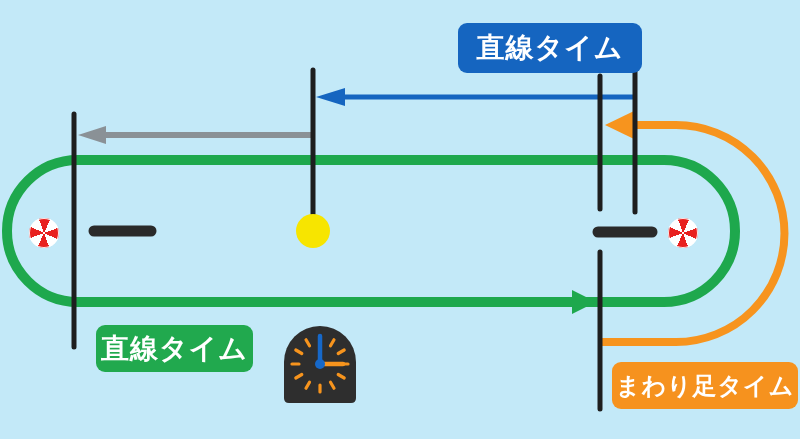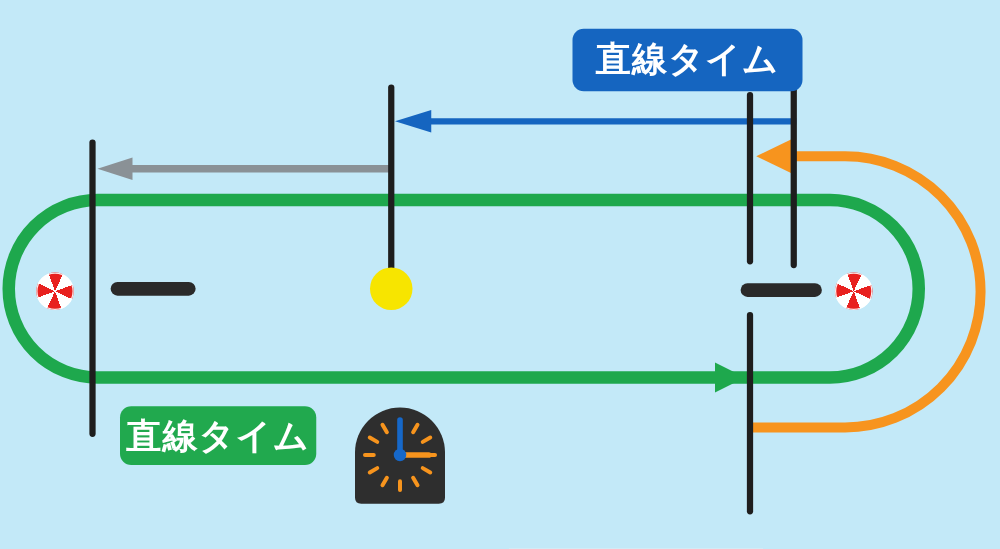--- a/index.html
+++ b/index.html
@@ -81,14 +81,15 @@
       <line x1="320" y1="364" x2="320" y2="336" stroke="#1668C9" stroke-width="4.5" stroke-linecap="round"></line>
       <circle cx="320" cy="364" r="5" fill="#1668C9"></circle>
     </g>
   </svg>
 
   <div class="pinwheel pinwheel-left"></div>
   <div class="pinwheel pinwheel-right"></div>
 
   <div class="time-label label-straight">直線タイム</div>
   <div class="time-label label-lap">直線タイム</div>
+  <div class="time-label label-turn">まわり足タイム</div>
 
 </div>
 
 </body></html>

